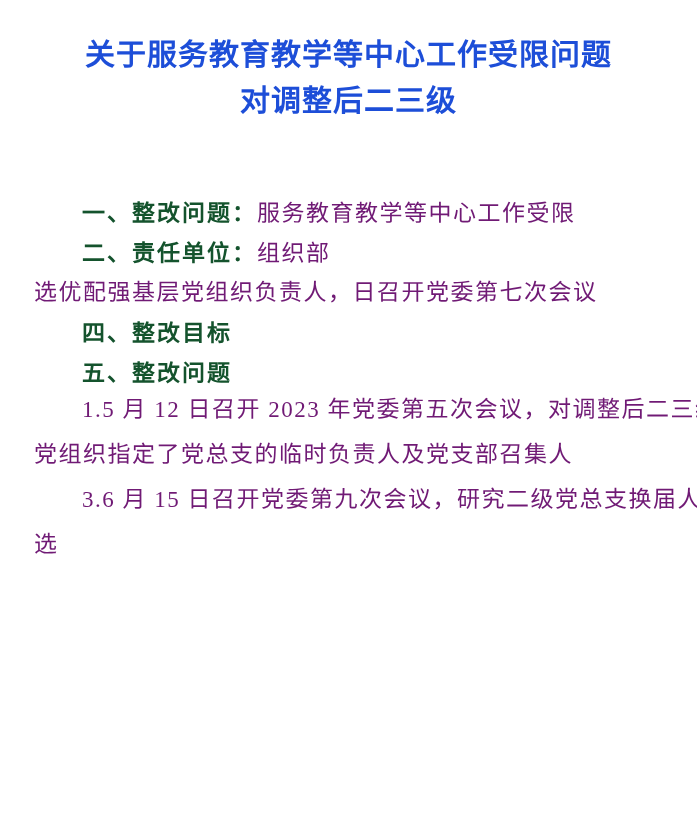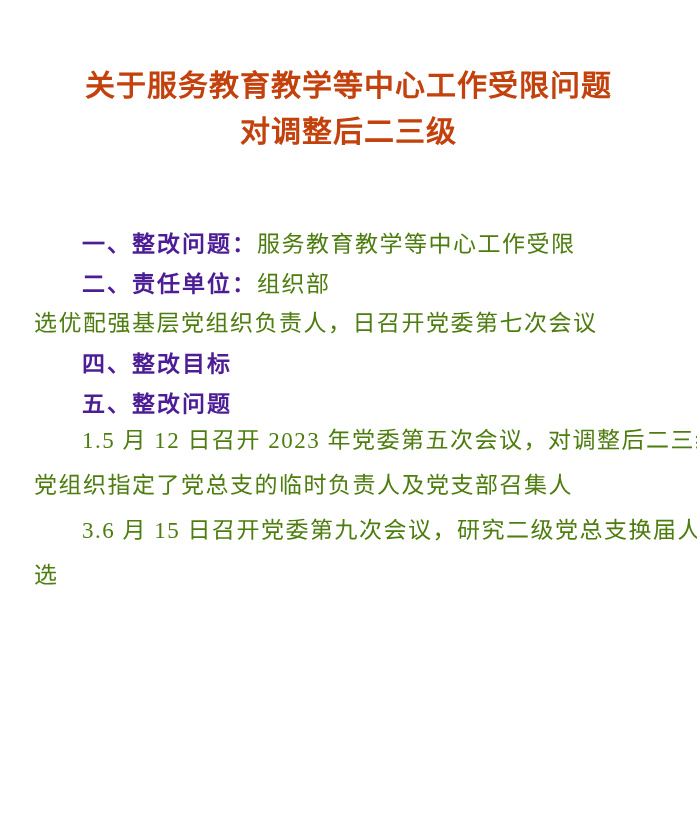--- a/index.html
+++ b/index.html
@@ -11,27 +11,27 @@
     position: relative;
     width: 697px;
     height: 830px;
     background: #ffffff;
     overflow: hidden;
     font-family: "Liberation Serif", serif;
     color: #1c1c1c;
   }
   
   .doc-title {
-    margin: 63px 0 0 0;
+    margin: 32px 0 0 0;
     text-align: center;
     font-family: "Liberation Sans", sans-serif;
     font-weight: bold;
     font-size: 30px;
     letter-spacing: 1px;
-    color: #c2410c;
+    color: #1d4ed8;
   }
   .doc-title .title-line {
     display: block;
     line-height: 46px;
     white-space: nowrap;
   }
   
   .content {
     margin: 69px 8px 0 34px;
   }
@@ -42,27 +42,27 @@
     font-size: 23px;
     white-space: nowrap;
   }
   .indent {
     padding-left: 48px;
   }
   .heading-label {
     font-family: "Liberation Sans", sans-serif;
     font-weight: bold;
     letter-spacing: 2px;
-    color: #4c1d95;
+    color: #14532d;
   }
   .fs-text {
     font-family: "Liberation Serif", serif;
     font-weight: normal;
     letter-spacing: 1.5px;
-    color: #4d7c0f;
+    color: #701a75;
   }
   
   .numbered-block {
     margin-top: -6px;
   }
   .numbered-block .line {
     height: 45px;
     line-height: 45px;
   }
 </style>

